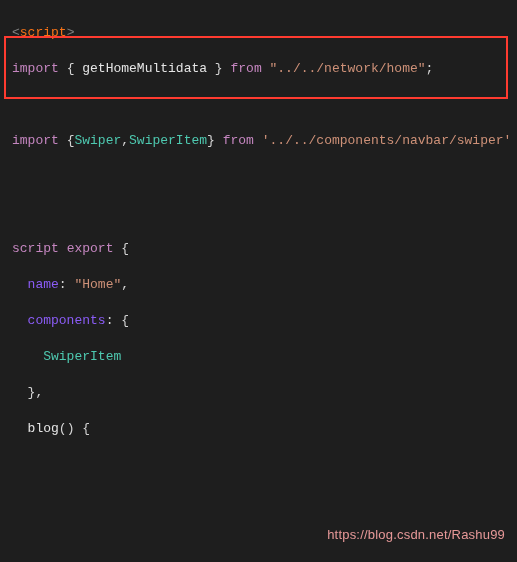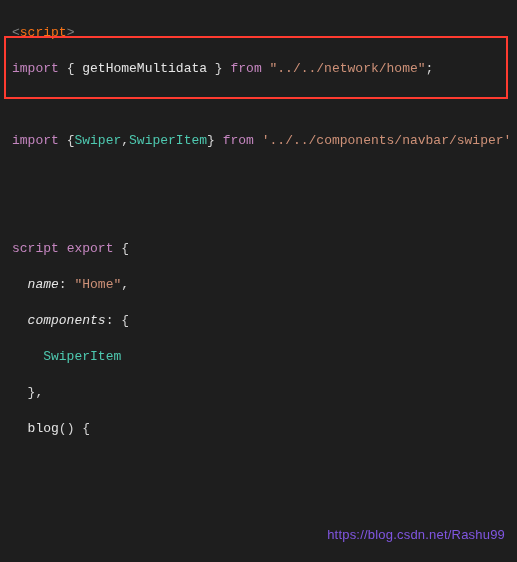--- a/index.html
+++ b/index.html
@@ -13,37 +13,37 @@
     position:relative;
   }
   .code{
     padding:6px 0 0 12px;
     white-space:pre;
     color:#d4d4d4;
   }
   .gray{color:#808080;}
   .tag{color:#f97316;}
   .fuchsia{color:#c586c0;}
-  .skyblue{color:#e5e5e5;font-style:italic;}
+  .skyblue{color:#8b5cf6;}
   .funcyellow{color:#e5e5e5;}
   .classgreen{color:#4ec9b0;}
   .orange{color:#ce9178;}
   .white{color:#d4d4d4;}
   .redbox{
     position:absolute;
     border:2px solid #ff3b30;
     left:4px;top:36px;
     width:504px;height:63px;
     box-sizing:border-box;
     pointer-events:none;
   }
   .watermark{
     position:absolute;
     right:12px;bottom:18px;
-    color:#8b5cf6;
+    color:#fca5a5;
     font-family:Arial,Helvetica,sans-serif;
     font-size:13px;
     opacity:.9;
     letter-spacing:.2px;
   }
   .row{display:block;}
 </style>
 </head>
 <body>
 

